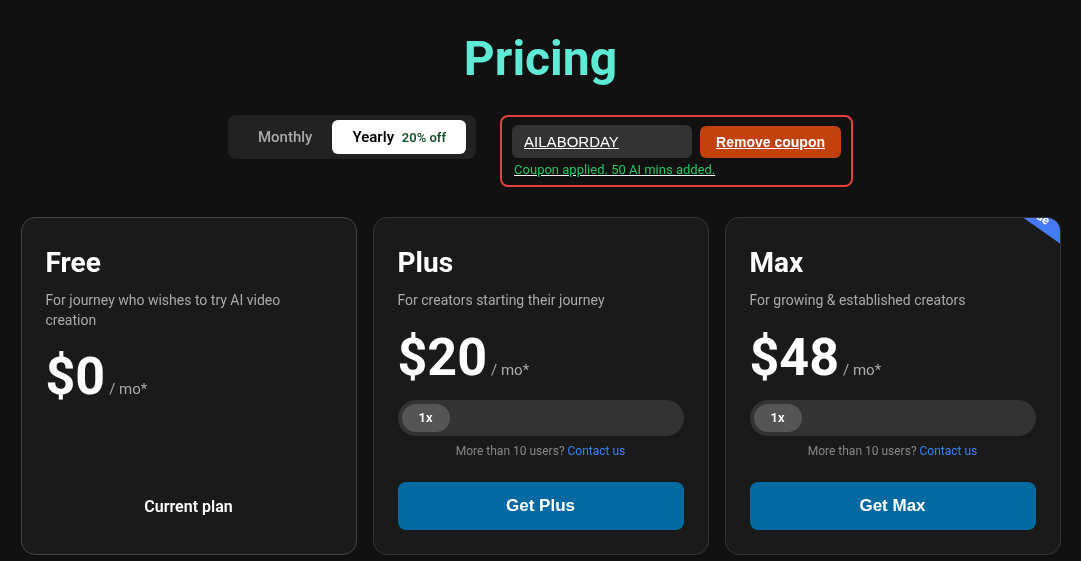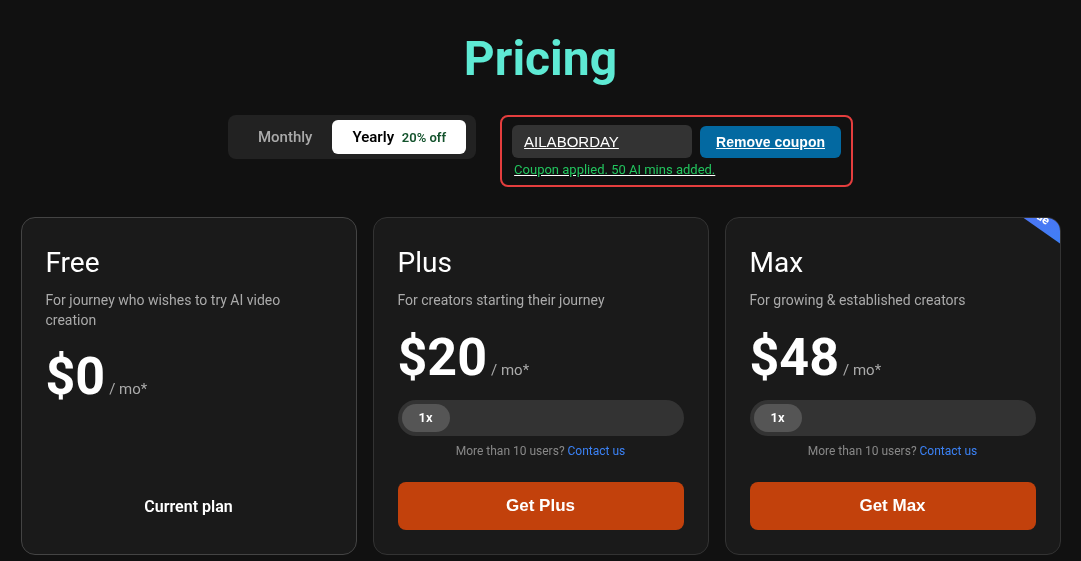--- a/index.html
+++ b/index.html
@@ -83,21 +83,21 @@
       border: none;
       border-radius: 6px;
       padding: 8px 12px;
       color: #ffffff;
       font-size: 15px;
       width: 180px;
       outline: none;
     }
 
     .remove-coupon-btn {
-      background: #0369a1;
+      background: #c2410c;
       color: #ffffff;
       border: none;
       border-radius: 6px;
       padding: 8px 16px;
       font-size: 14px;
       font-weight: 600;
       cursor: pointer;
       white-space: nowrap;
     }
 
@@ -144,21 +144,21 @@
       transform: rotate(35deg);
       transform-origin: top right;
       text-align: center;
       width: 110px;
       top: 14px;
       right: -22px;
     }
 
     .plan-name {
       font-size: 28px;
-      font-weight: 400;
+      font-weight: 700;
     }
 
     .plan-desc {
       font-size: 14px;
       color: #aaaaaa;
       line-height: 1.4;
     }
 
     .plan-price {
       display: flex;
@@ -223,21 +223,21 @@
     }
 
     .cta-btn {
       width: 100%;
       padding: 14px;
       border-radius: 8px;
       font-size: 17px;
       font-weight: 700;
       cursor: pointer;
       border: none;
-      background: #c2410c;
+      background: #0369a1;
       color: #ffffff;
     }
 
     .current-plan-label {
       text-align: center;
       font-size: 16px;
       font-weight: 600;
       color: #ffffff;
       padding: 14px 0;
     }

